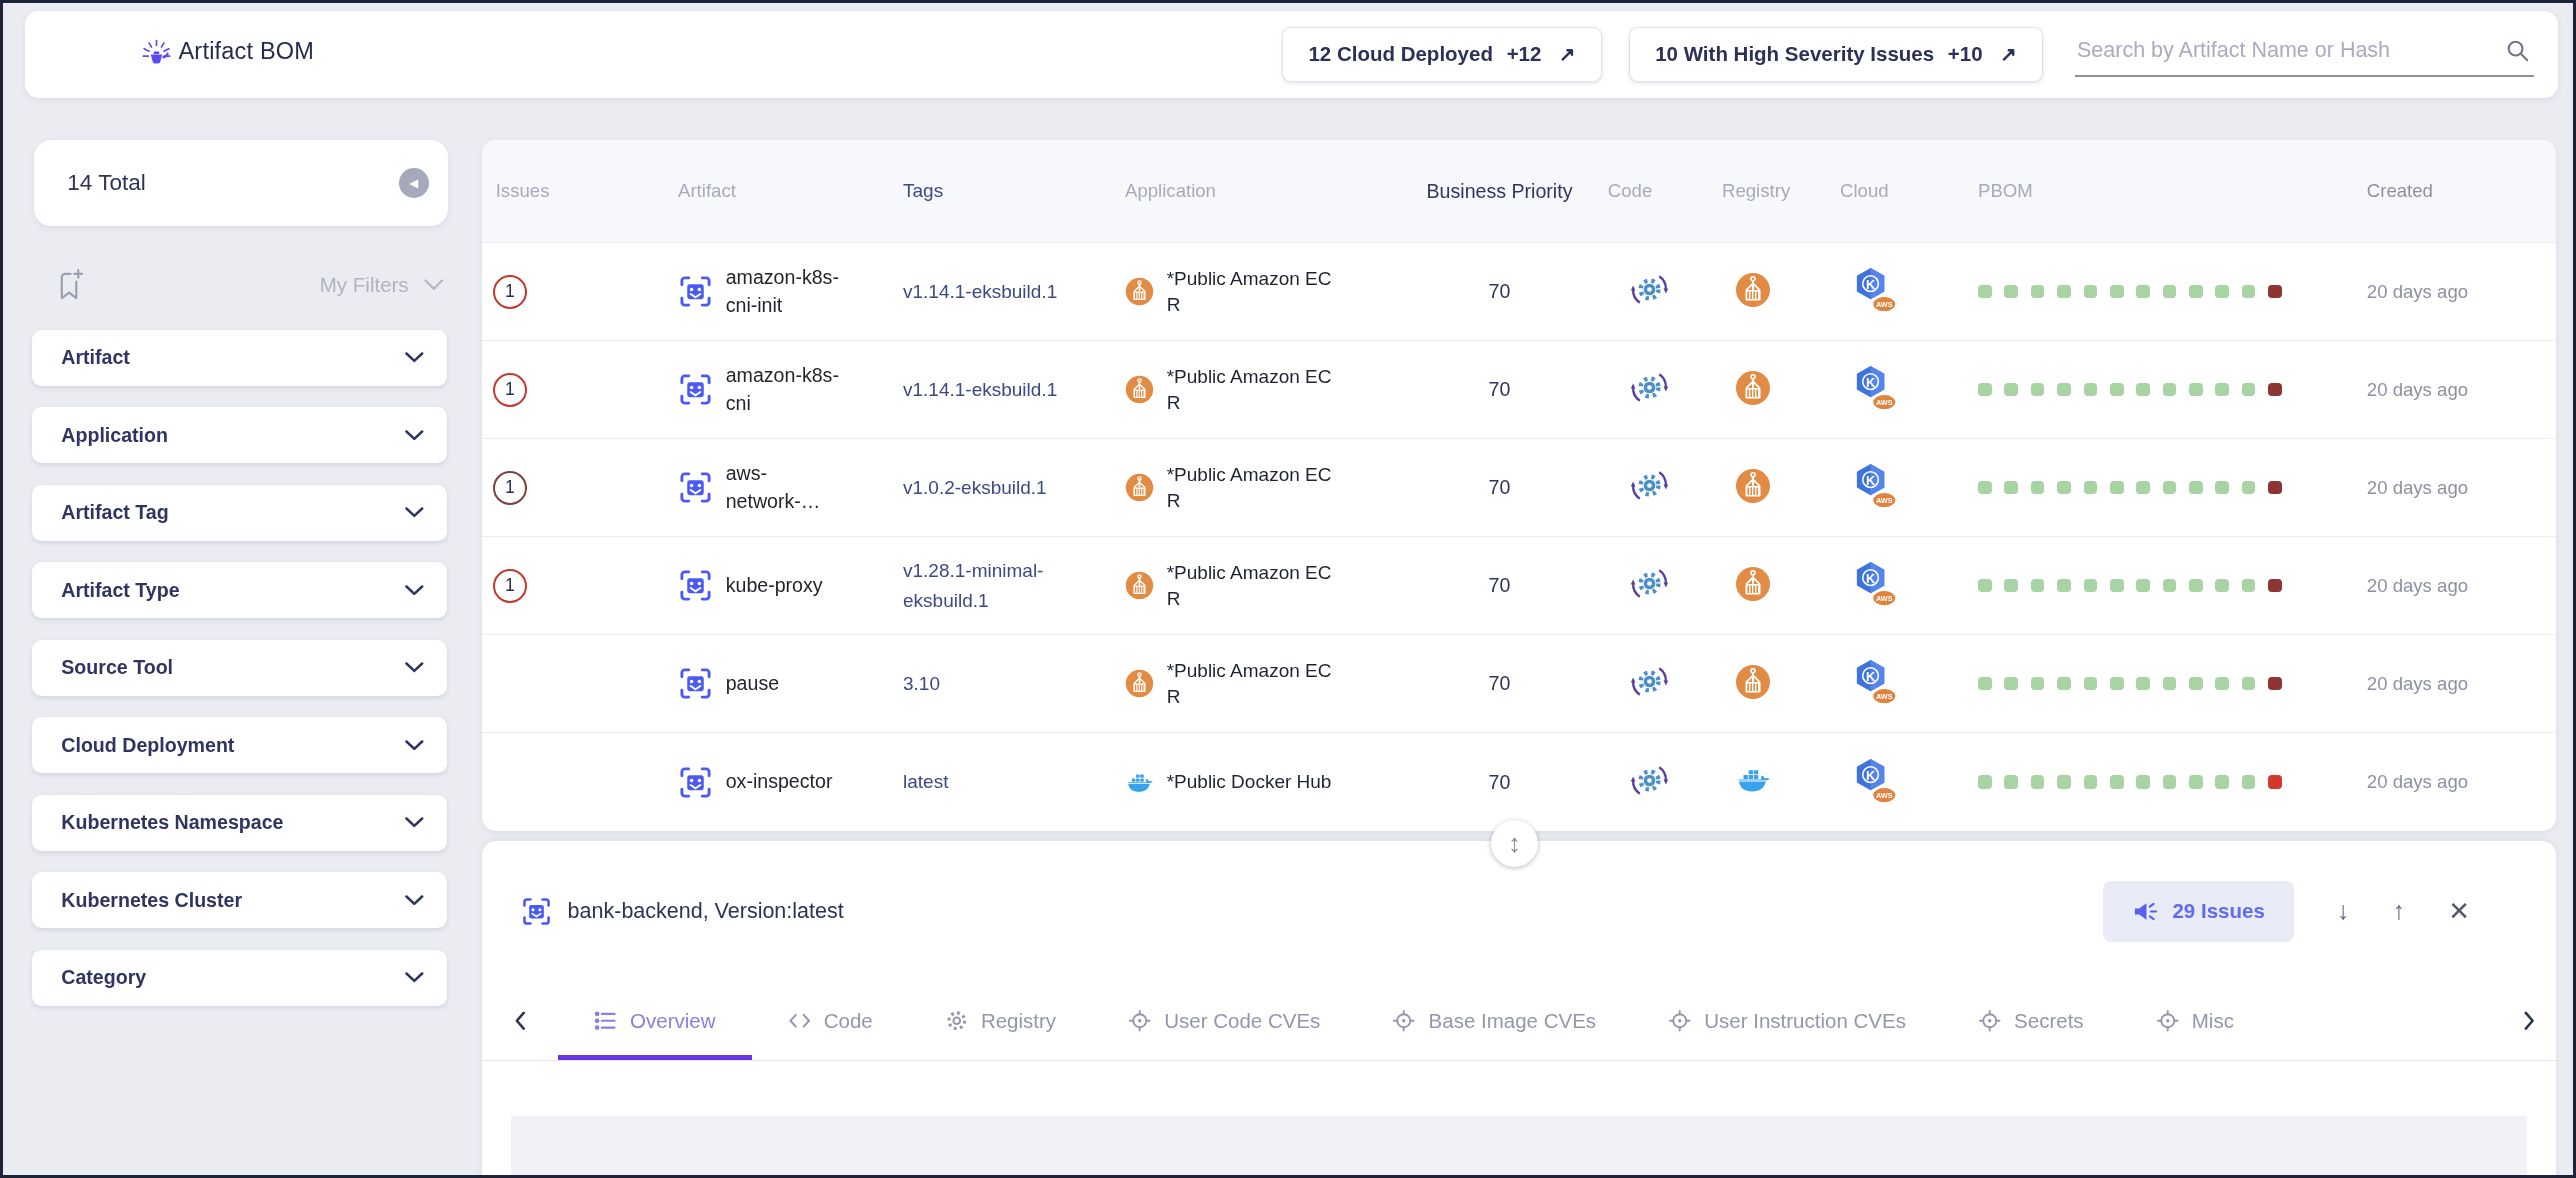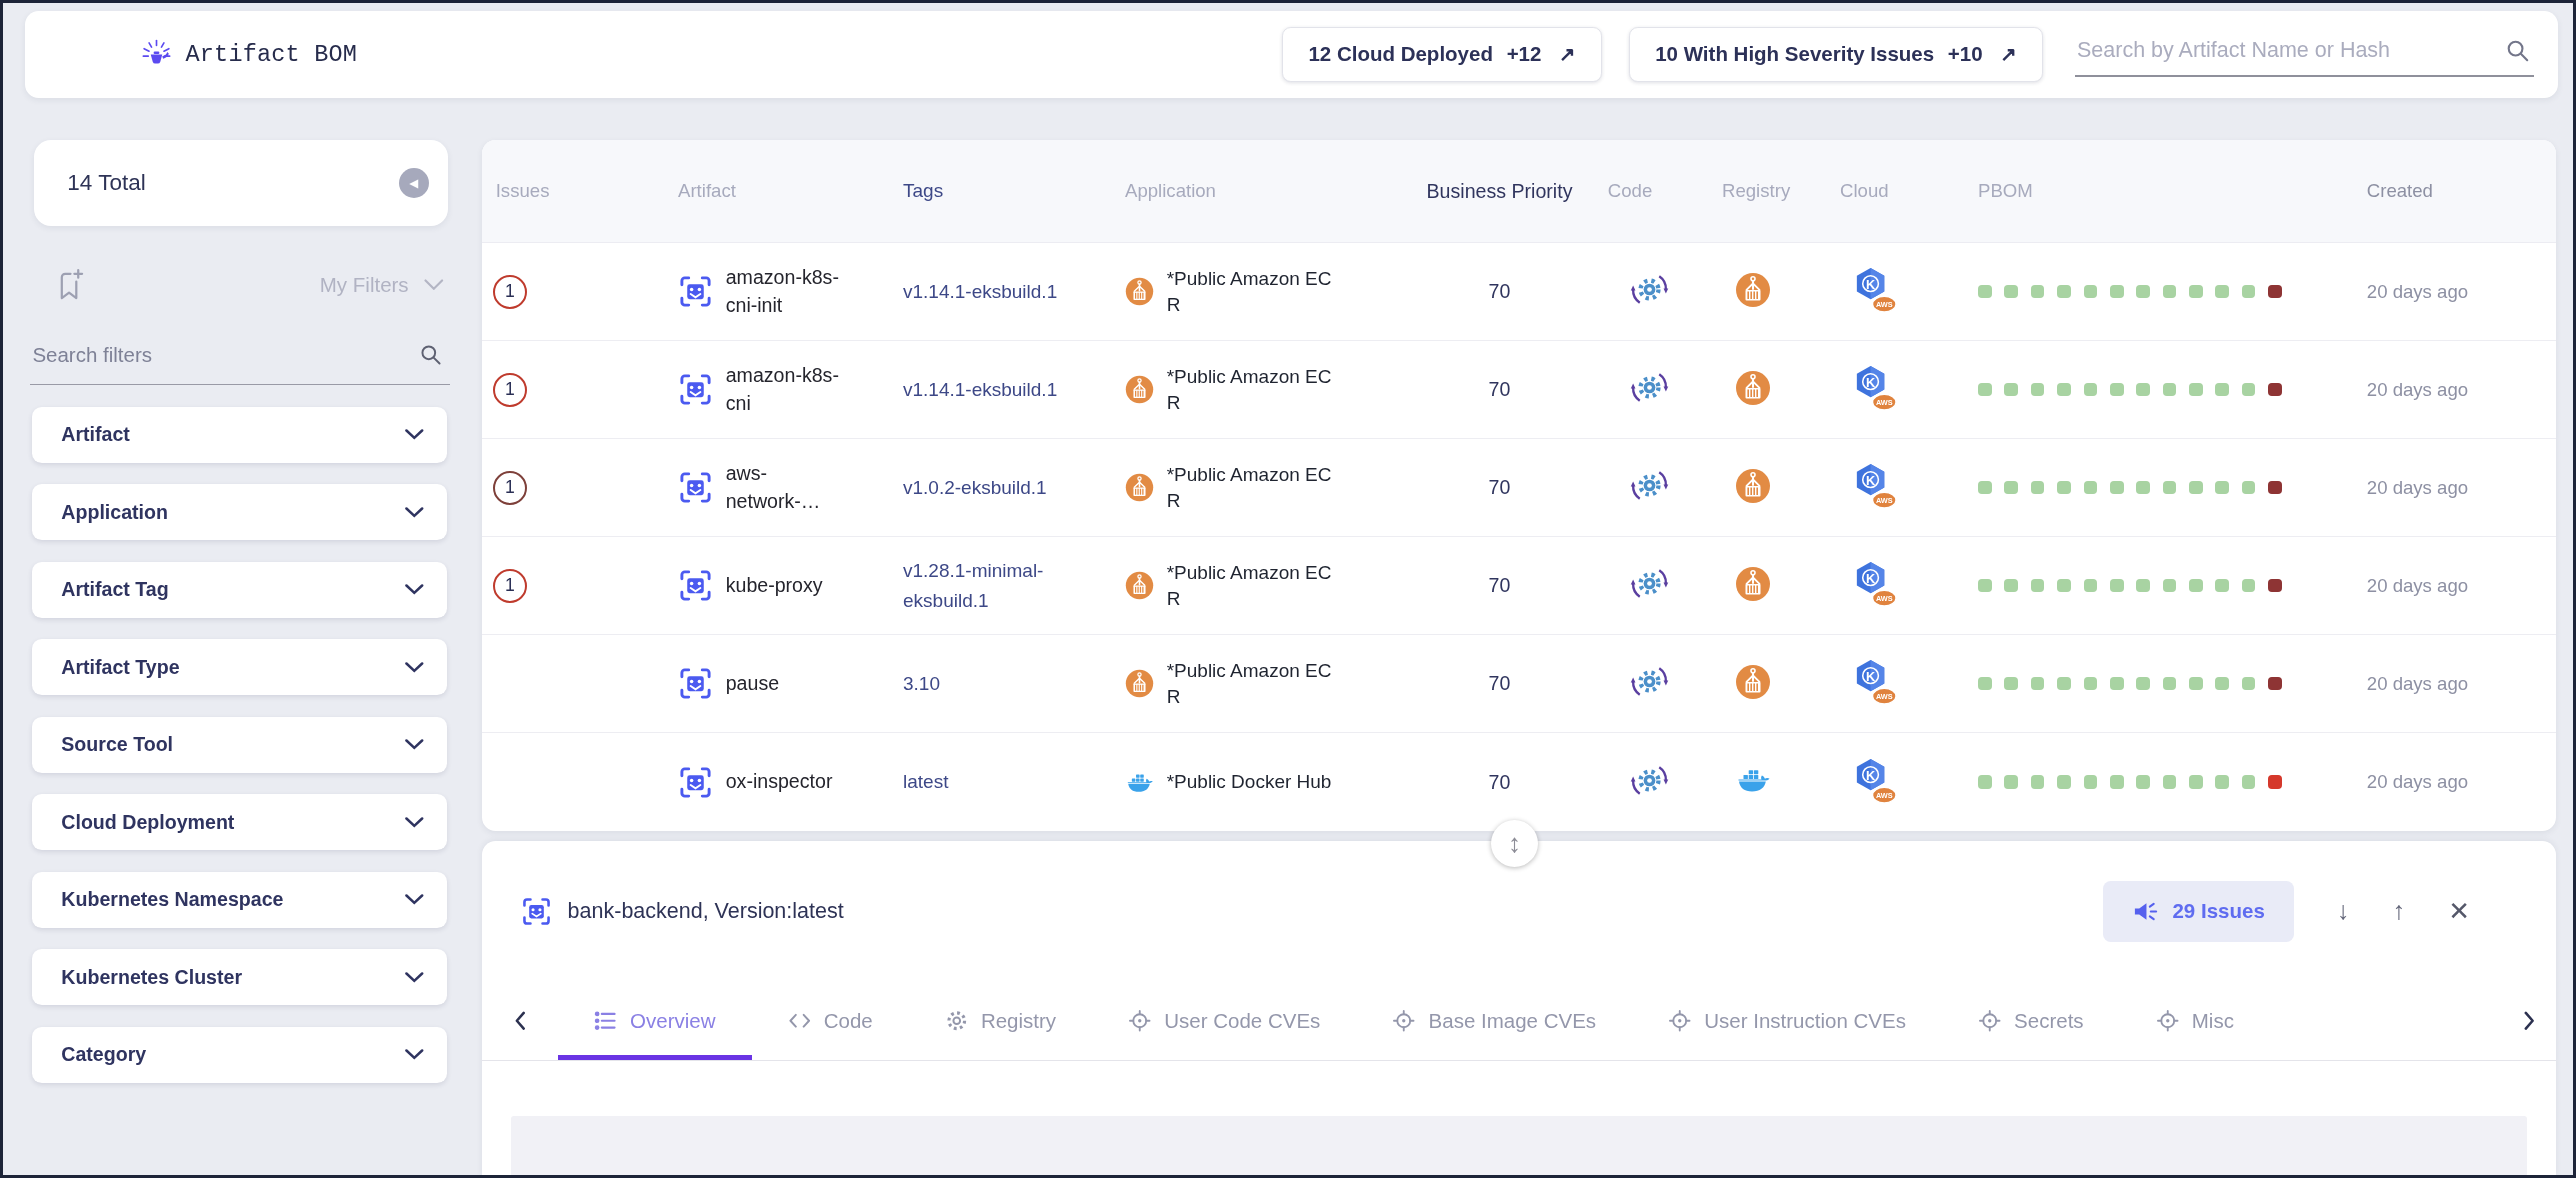--- a/index.html
+++ b/index.html
@@ -4,21 +4,21 @@
 <style>
   * { box-sizing: border-box; margin: 0; padding: 0; }
   html,body { width:2576px; height:1178px; }
   body { font-family: "Liberation Sans", "DejaVu Sans", sans-serif; background:#eaecf2; }
   #frame { position:relative; width:2576px; height:1178px; border:3.9px solid #1d2438; background:#eaecf2; overflow:hidden; }
 
   .card { background:#fff; border-radius:13.7px; box-shadow:0 2px 5.9px rgba(40,45,80,.08); }
 
   
   .header-card { position:absolute; left:21.5px; top:7.8px; width:2533px; height:87px; display:flex; align-items:center; }
-  .title-wrap { display:flex; align-items:center; gap:13px; margin-left:115px;font-family:Liberation Mono, monospace; }
+  .title-wrap { display:flex; align-items:flex-start; gap:6px; margin-left:115px; }
   .title-icon { width:33px; height:33px; }
   .page-title { font-size:23.5px; color:#272c4c; letter-spacing:0.2px; }
   .stats { display:flex; gap:27px; margin-left:auto; }
   .stat-btn { display:flex; align-items:center; gap:13.7px; height:55px; padding:0 25.4px; background:#fff;
     border:1px solid #e2e3ea; border-radius:8.8px; box-shadow:0 1px 3.9px rgba(30,35,70,.14);
     font-size:20.5px; font-weight:700; color:#2c3158; cursor:pointer; }
   .stat-btn .launch { font-size:19.6px; font-weight:700; margin-left:3.9px; }
   .top-search { position:relative; width:459px; margin-left:32px; margin-right:23.5px; }
   .top-search input { width:100%; border:none; outline:none; background:transparent; font-size:21.5px;
     color:#3a3d55; padding:5.9px 43px 11.7px 2px; border-bottom:2px solid #8f909b; font-family:inherit; }
@@ -166,29 +166,20 @@
             <line x1="23" y1="2" x2="23" y2="10"></line>
         </svg>
       </span>
       <span class="myfilters-label">My Filters</span>
       <span class="mf-chev">
         <svg viewBox="0 0 20 12" fill="none" stroke="#b3b5c4" stroke-width="2.2" stroke-linecap="round">
           <polyline points="1.5,1.5 10,10 18.5,1.5"></polyline>
         </svg>
       </span>
     </div>
-    <div class="filter-search">
-      <input type="text" placeholder="Search filters" style="">
-      <span class="mag">
-        <svg viewBox="0 0 24 24" fill="none" stroke="#5e6172" stroke-width="2" stroke-linecap="round">
-          <circle cx="10" cy="10" r="6.5"></circle>
-            <line x1="15.2" y1="15.2" x2="21" y2="21"></line>
-        </svg>
-      </span>
-    </div>
     <div class="filter-list">
   <div class="filter-item">
     <span class="filter-label">Artifact</span>
     <span class="filter-chev">
       <svg viewBox="0 0 19 11" fill="none" stroke="#2f3460" stroke-width="2.6" stroke-linecap="round">
         <polyline points="1.5,1.5 9.5,9 17.5,1.5"></polyline>
       </svg>
     </span>
   </div>
 

